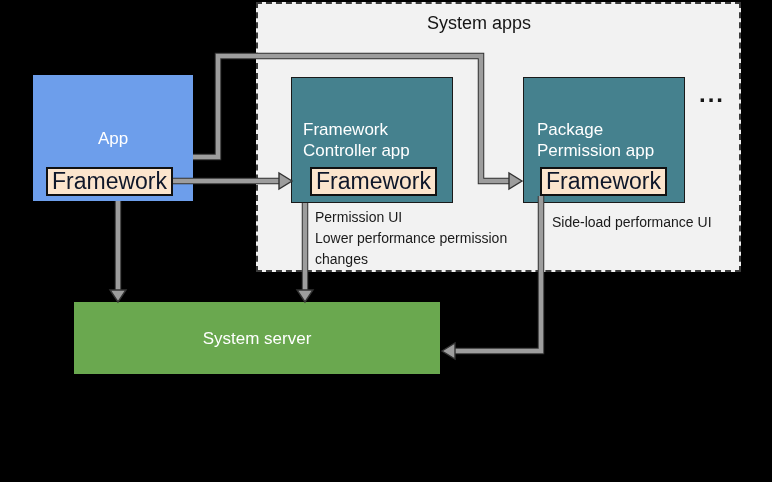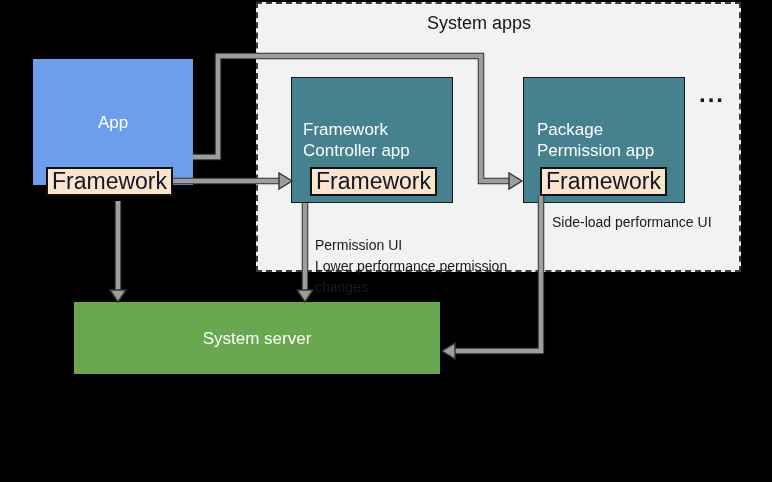--- a/index.html
+++ b/index.html
@@ -15,21 +15,21 @@
   .sys-title{
     position:absolute;left:427px;top:13px;font-size:18px;color:#151515;
   }
   .ellipsis{
     position:absolute;left:699px;top:80px;font-size:24px;font-weight:bold;
     color:#151515;letter-spacing:2px;
   }
   
   .box{position:absolute;box-sizing:border-box;}
   .app-box{
-    left:33px;top:59px;width:160px;height:126px;background:#6d9eeb;
+    left:33px;top:75px;width:160px;height:126px;background:#6d9eeb;
     display:flex;align-items:center;justify-content:center;
   }
   .teal-box{
     background:#45818e;border:1.5px solid #1a1a1a;width:162px;height:126px;top:77px;
     display:flex;align-items:center;
   }
   .pc-box{left:291px;}
   .pi-box{left:523px;}
   .box-label{color:#fff;font-size:17px;line-height:21px;}
   .teal-box .box-label{padding-left:11px;padding-right:6px;}
@@ -45,21 +45,21 @@
   .fw-pi{left:540px;}
   .server-box{
     left:74px;top:302px;width:366px;height:72px;background:#6aa84f;
     display:flex;align-items:center;justify-content:center;
   }
   
   .note{
     position:absolute;font-size:14px;line-height:21px;color:#1a1a1a;
     white-space:pre-line;
   }
-  .note-pc{left:315px;top:207px;width:202px;margin-top:28px;}
+  .note-pc{left:315px;top:207px;width:202px;}
   .note-pi{left:552px;top:212px;width:200px;}
   
   #arrows{position:absolute;left:0;top:0;width:772px;height:482px;pointer-events:none;}
   .shaft-outline{fill:none;stroke:#333;stroke-width:6.5;stroke-linejoin:miter;}
   .shaft-core{fill:none;stroke:#9d9d9d;stroke-width:4.5;stroke-linejoin:miter;}
   .head{fill:#9d9d9d;stroke:#333;stroke-width:1.4;}
 </style>
 </head>
 <body>
 

